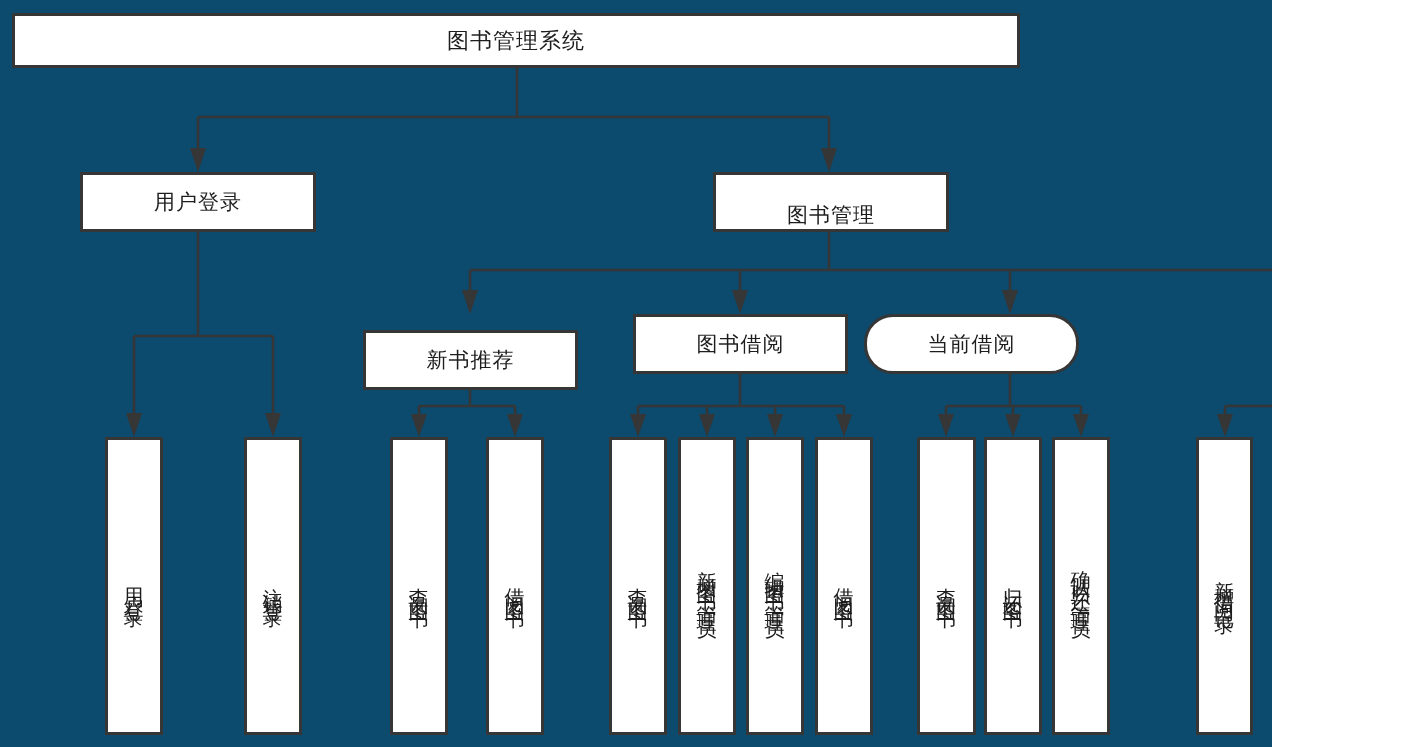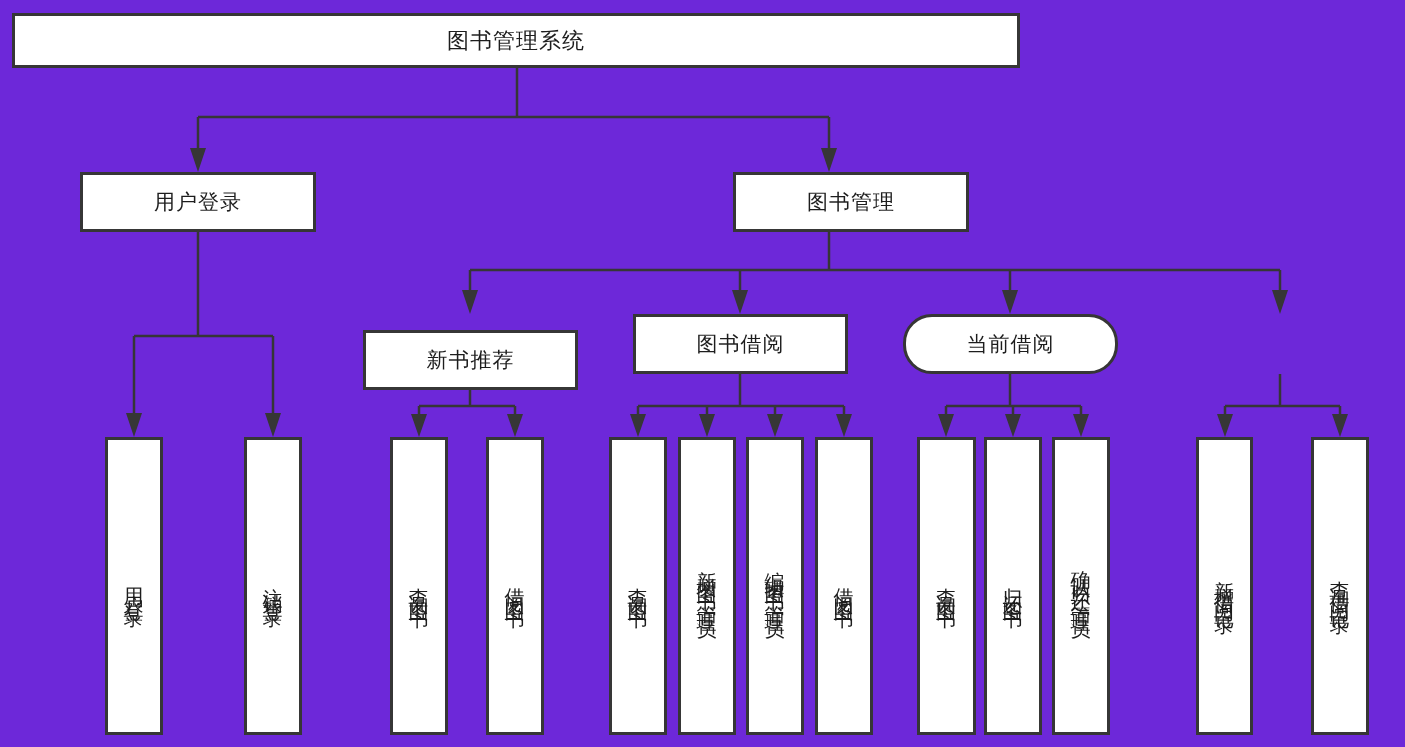--- a/index.html
+++ b/index.html
@@ -2,22 +2,22 @@
 <html><head>
 <meta charset="utf-8">
 <style>
   html, body {
     margin: 0; padding: 0;
     background: #ffffff;
     font-family: "Liberation Sans", "DejaVu Sans", sans-serif;
   }
   .stage {
     position: relative;
-    width: 1405px; height: 747px;
-    background: #6d28d9;
+    width: 1272px; height: 747px;
+    background: #0c4a6e;
     overflow: hidden;
   }
   .wires {
     position: absolute; left: 0; top: 0;
     width: 1405px; height: 747px;
     pointer-events: none;
   }
   .node {
     position: absolute;
     box-sizing: border-box;
@@ -115,31 +115,31 @@
     <polygon points="1332,414 1348,414 1340,437" fill="#363636" stroke="none"></polygon>
   </svg>
 
   <div class="node h root" style="left:12px; top:13px; width:1008px; height:55px;">
     <span>图书管理系统</span>
   </div>
 
   <div class="node h" style="left:80px; top:172px; width:236px; height:60px;">
     <span>用户登录</span>
   </div>
-  <div class="node h" style="left:733px; top:172px; width:236px; height:60px;">
+  <div class="node h" style="left:713px; top:172px; width:236px; height:60px;align-items:flex-end;">
     <span>图书管理</span>
   </div>
 
   <div class="node h" style="left:363px; top:330px; width:215px; height:60px;">
     <span>新书推荐</span>
   </div>
   <div class="node h" style="left:633px; top:314px; width:215px; height:60px;">
     <span>图书借阅</span>
   </div>
-  <div class="node h" style="left:903px; top:314px; width:215px; height:60px;border-radius:29px;">
+  <div class="node h" style="left:864px; top:314px; width:215px; height:60px;border-radius:29px;">
     <span>当前借阅</span>
   </div>
 
   <div class="node v" style="left:105px; top:437px; width:58px; height:298px;">
     <span>用户登录</span>
   </div>
   <div class="node v" style="left:244px; top:437px; width:58px; height:298px;">
     <span>注销登录</span>
   </div>
 

